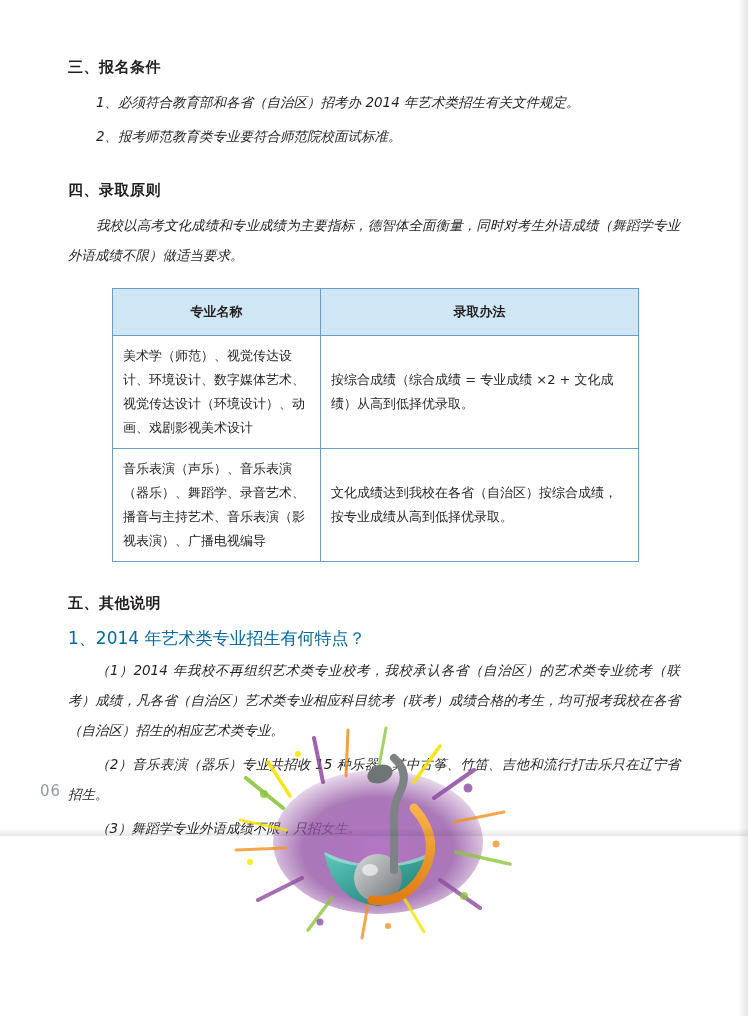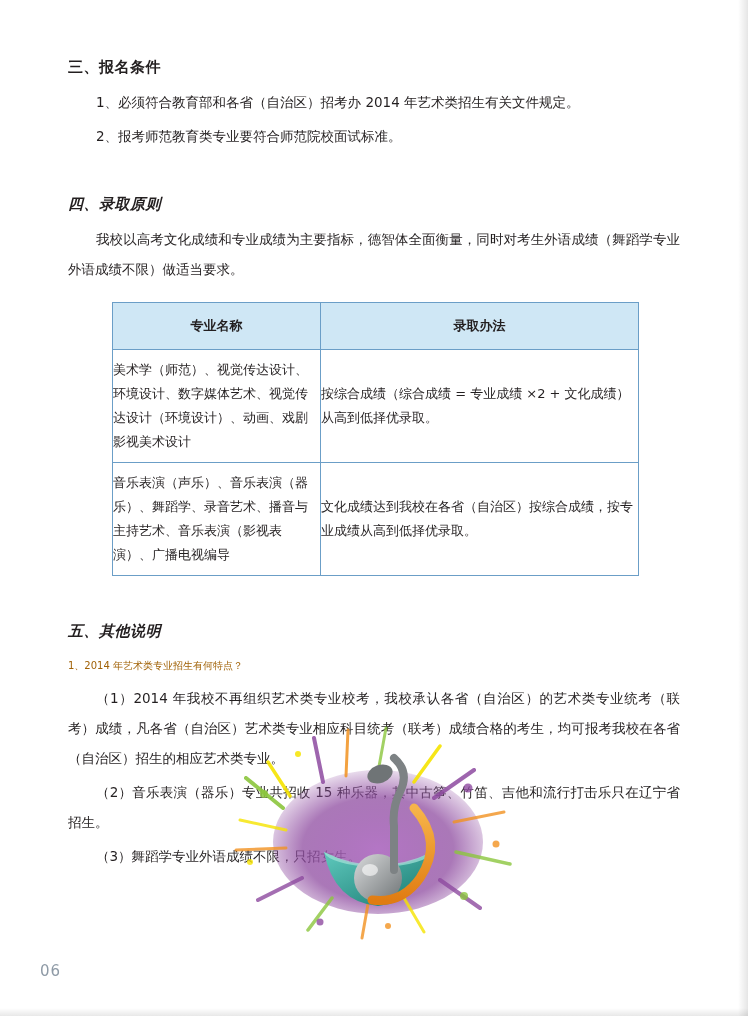--- a/index.html
+++ b/index.html
@@ -11,47 +11,47 @@
     height: 1016px;
     background: #ffffff;
     font-family: "DejaVu Sans", "Liberation Sans", sans-serif;
     color: #231f20;
     position: relative;
     overflow: hidden;
   }
   .page {
     position: relative;
     width: 748px;
-    height: 1016px;
+    height: 836px;
     box-sizing: border-box;
     padding: 0;
   }
   .content {
     position: absolute;
     left: 68px;
     top: 58px;
     width: 612px;
   }
   h2.section {
     font-size: 15px;
     font-weight: bold;
     margin: 0 0 10px 0;
     letter-spacing: 0.5px;
     color: #231f20;
   }
   h2.section.tight {
-    margin-top: 32px;
-    font-style: italic;
+    margin-top: 18px;
   }
   p.para {
     font-size: 13.5px;
     line-height: 30px;
     margin: 0 0 4px 0;
     text-align: justify;
     color: #231f20;
+    font-style: italic;
   }
   p.indent1 {
     text-indent: 28px;
   }
   p.indent2 {
     padding-left: 28px;
   }
   .spacer-8 { height: 8px; }
   .spacer-14 { height: 14px; }
 
@@ -59,41 +59,41 @@
   table.admit {
     border-collapse: collapse;
     margin: 18px 0 0 44px;
     width: 526px;
     table-layout: fixed;
   }
   table.admit th, table.admit td {
     border: 1px solid #6b9ec7;
     font-size: 13px;
     line-height: 24px;
-    padding: 8px 0;
+    padding: 8px 10px;
     vertical-align: middle;
     color: #231f20;
   }
   table.admit thead th {
     background: #cfe7f5;
     text-align: center;
     font-weight: bold;
     height: 30px;
   }
   table.admit col.c1 { width: 208px; }
   table.admit col.c2 { width: 318px; }
   td.center { }
   td.left { text-align: left; }
 
   
   .q-line {
-    font-size: 10px;
+    font-size: 17px;
     line-height: 30px;
     margin: 0 0 2px 0;
-    color: #a16207;
+    color: #0369a1;
   }
 
   
   .illus {
     position: absolute;
     left: 228px;
     top: 712px;
     width: 300px;
     height: 230px;
   }

